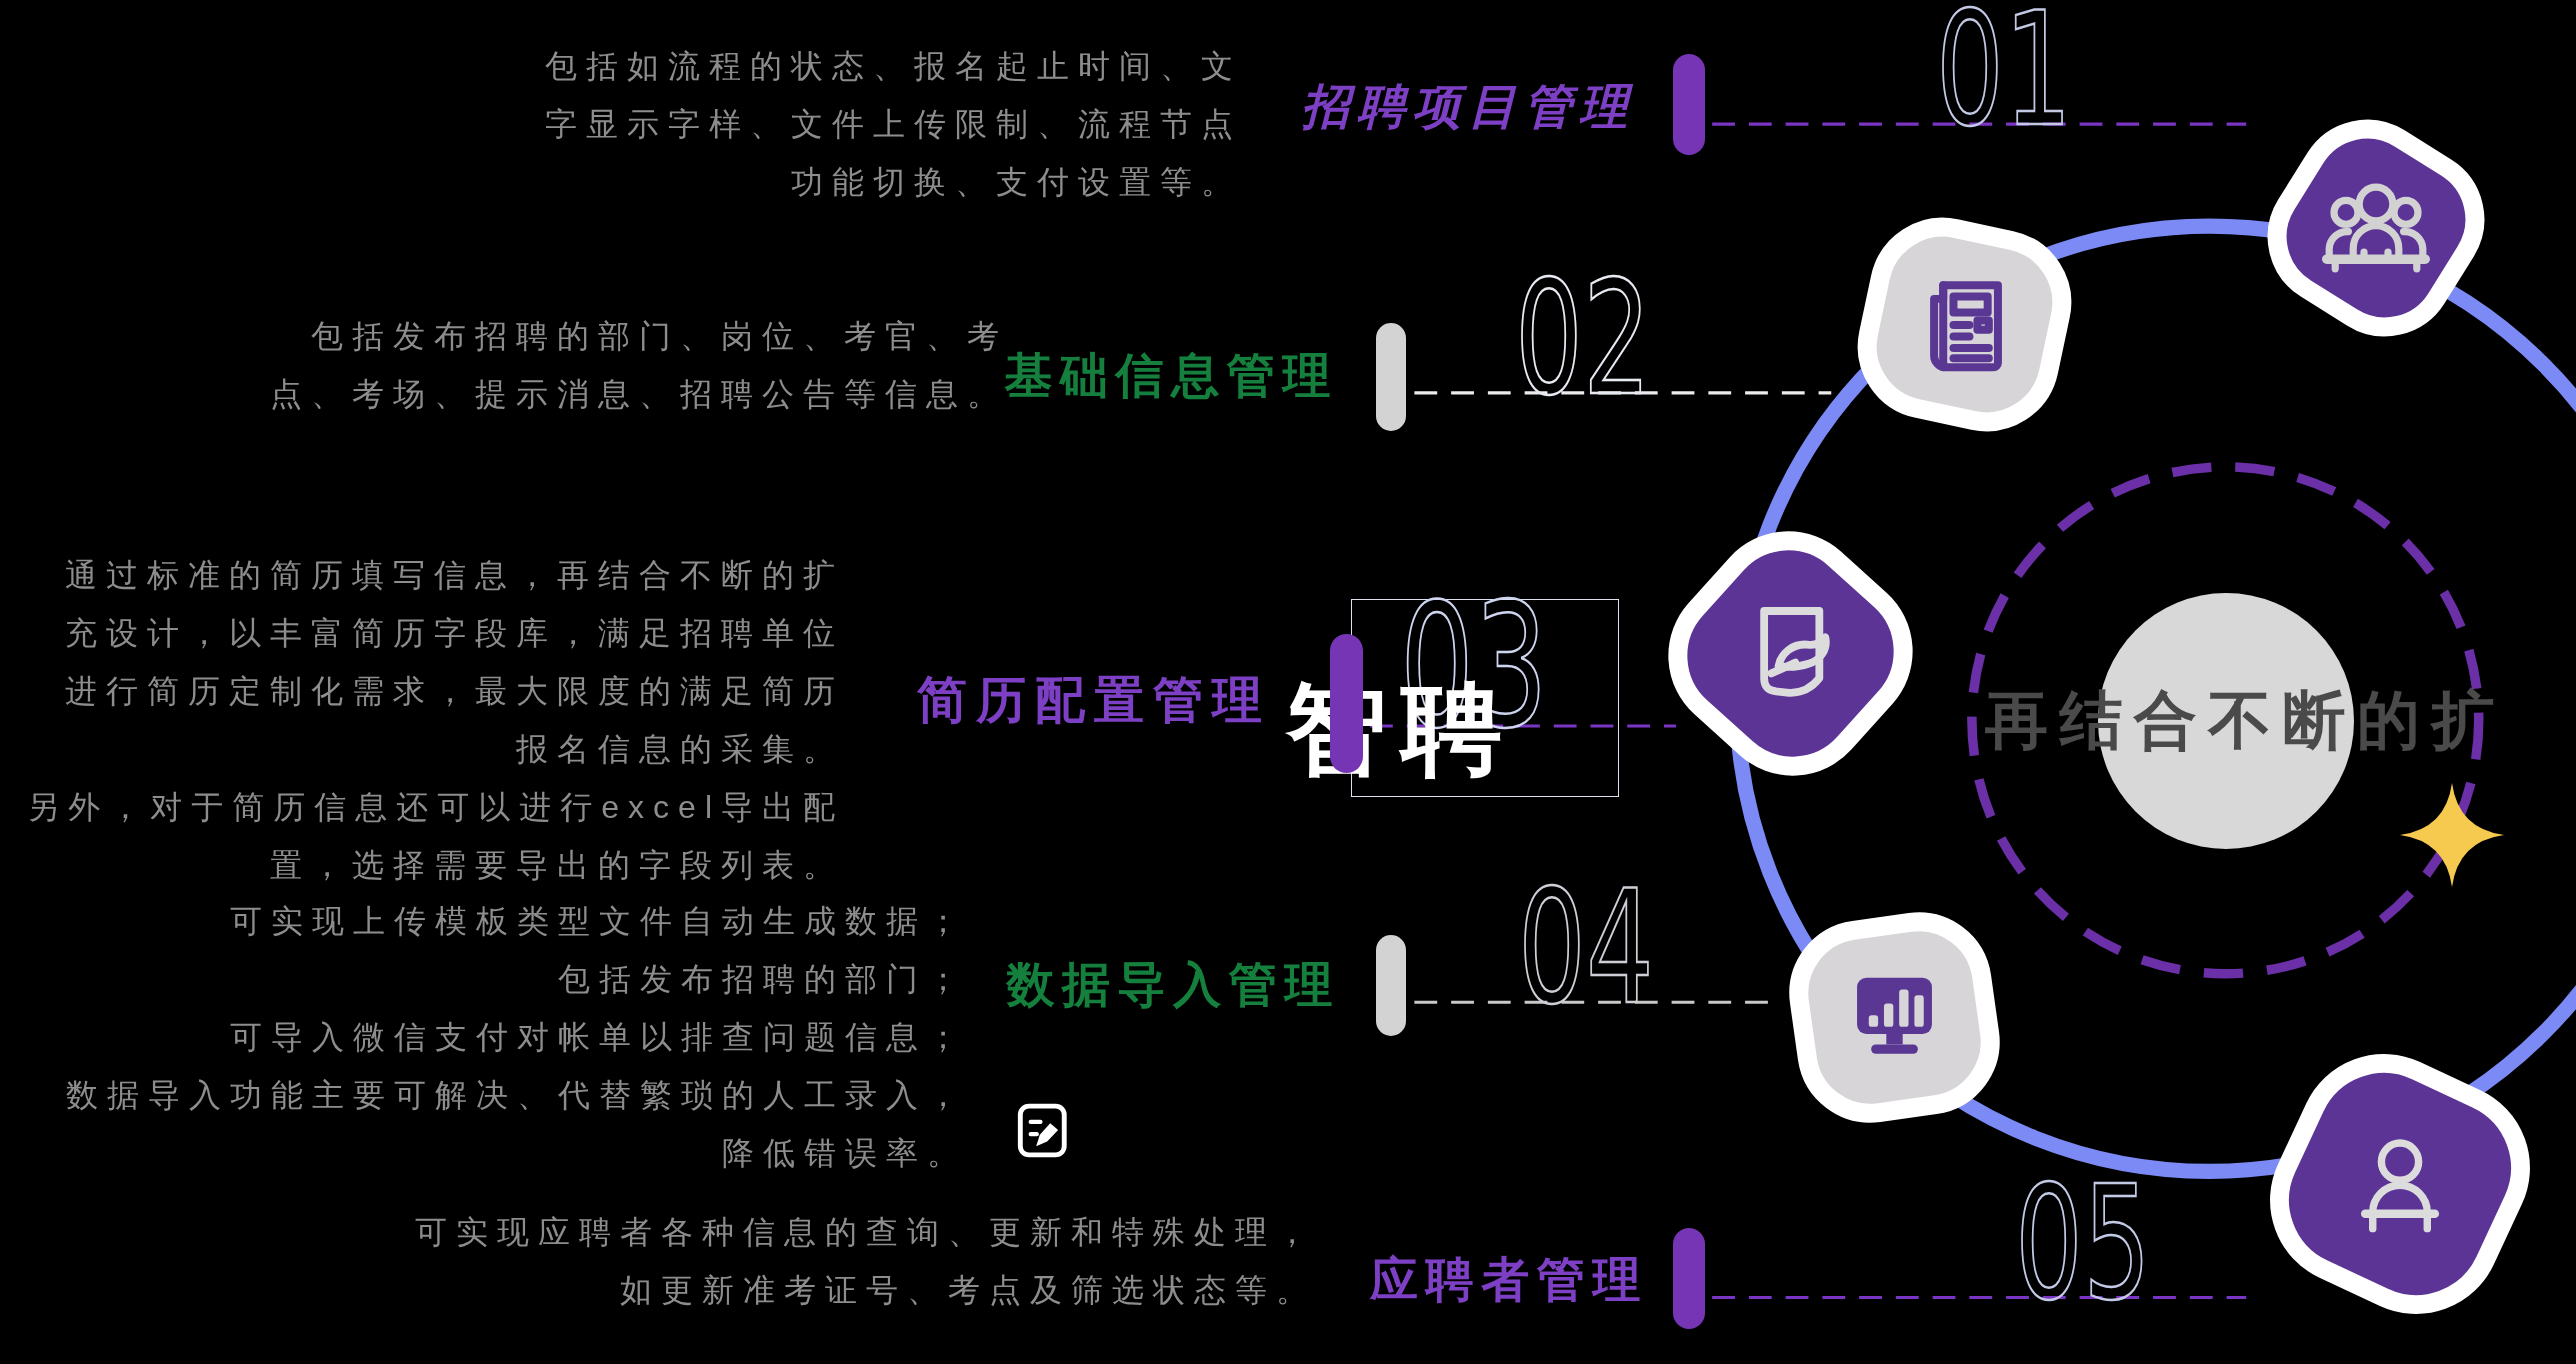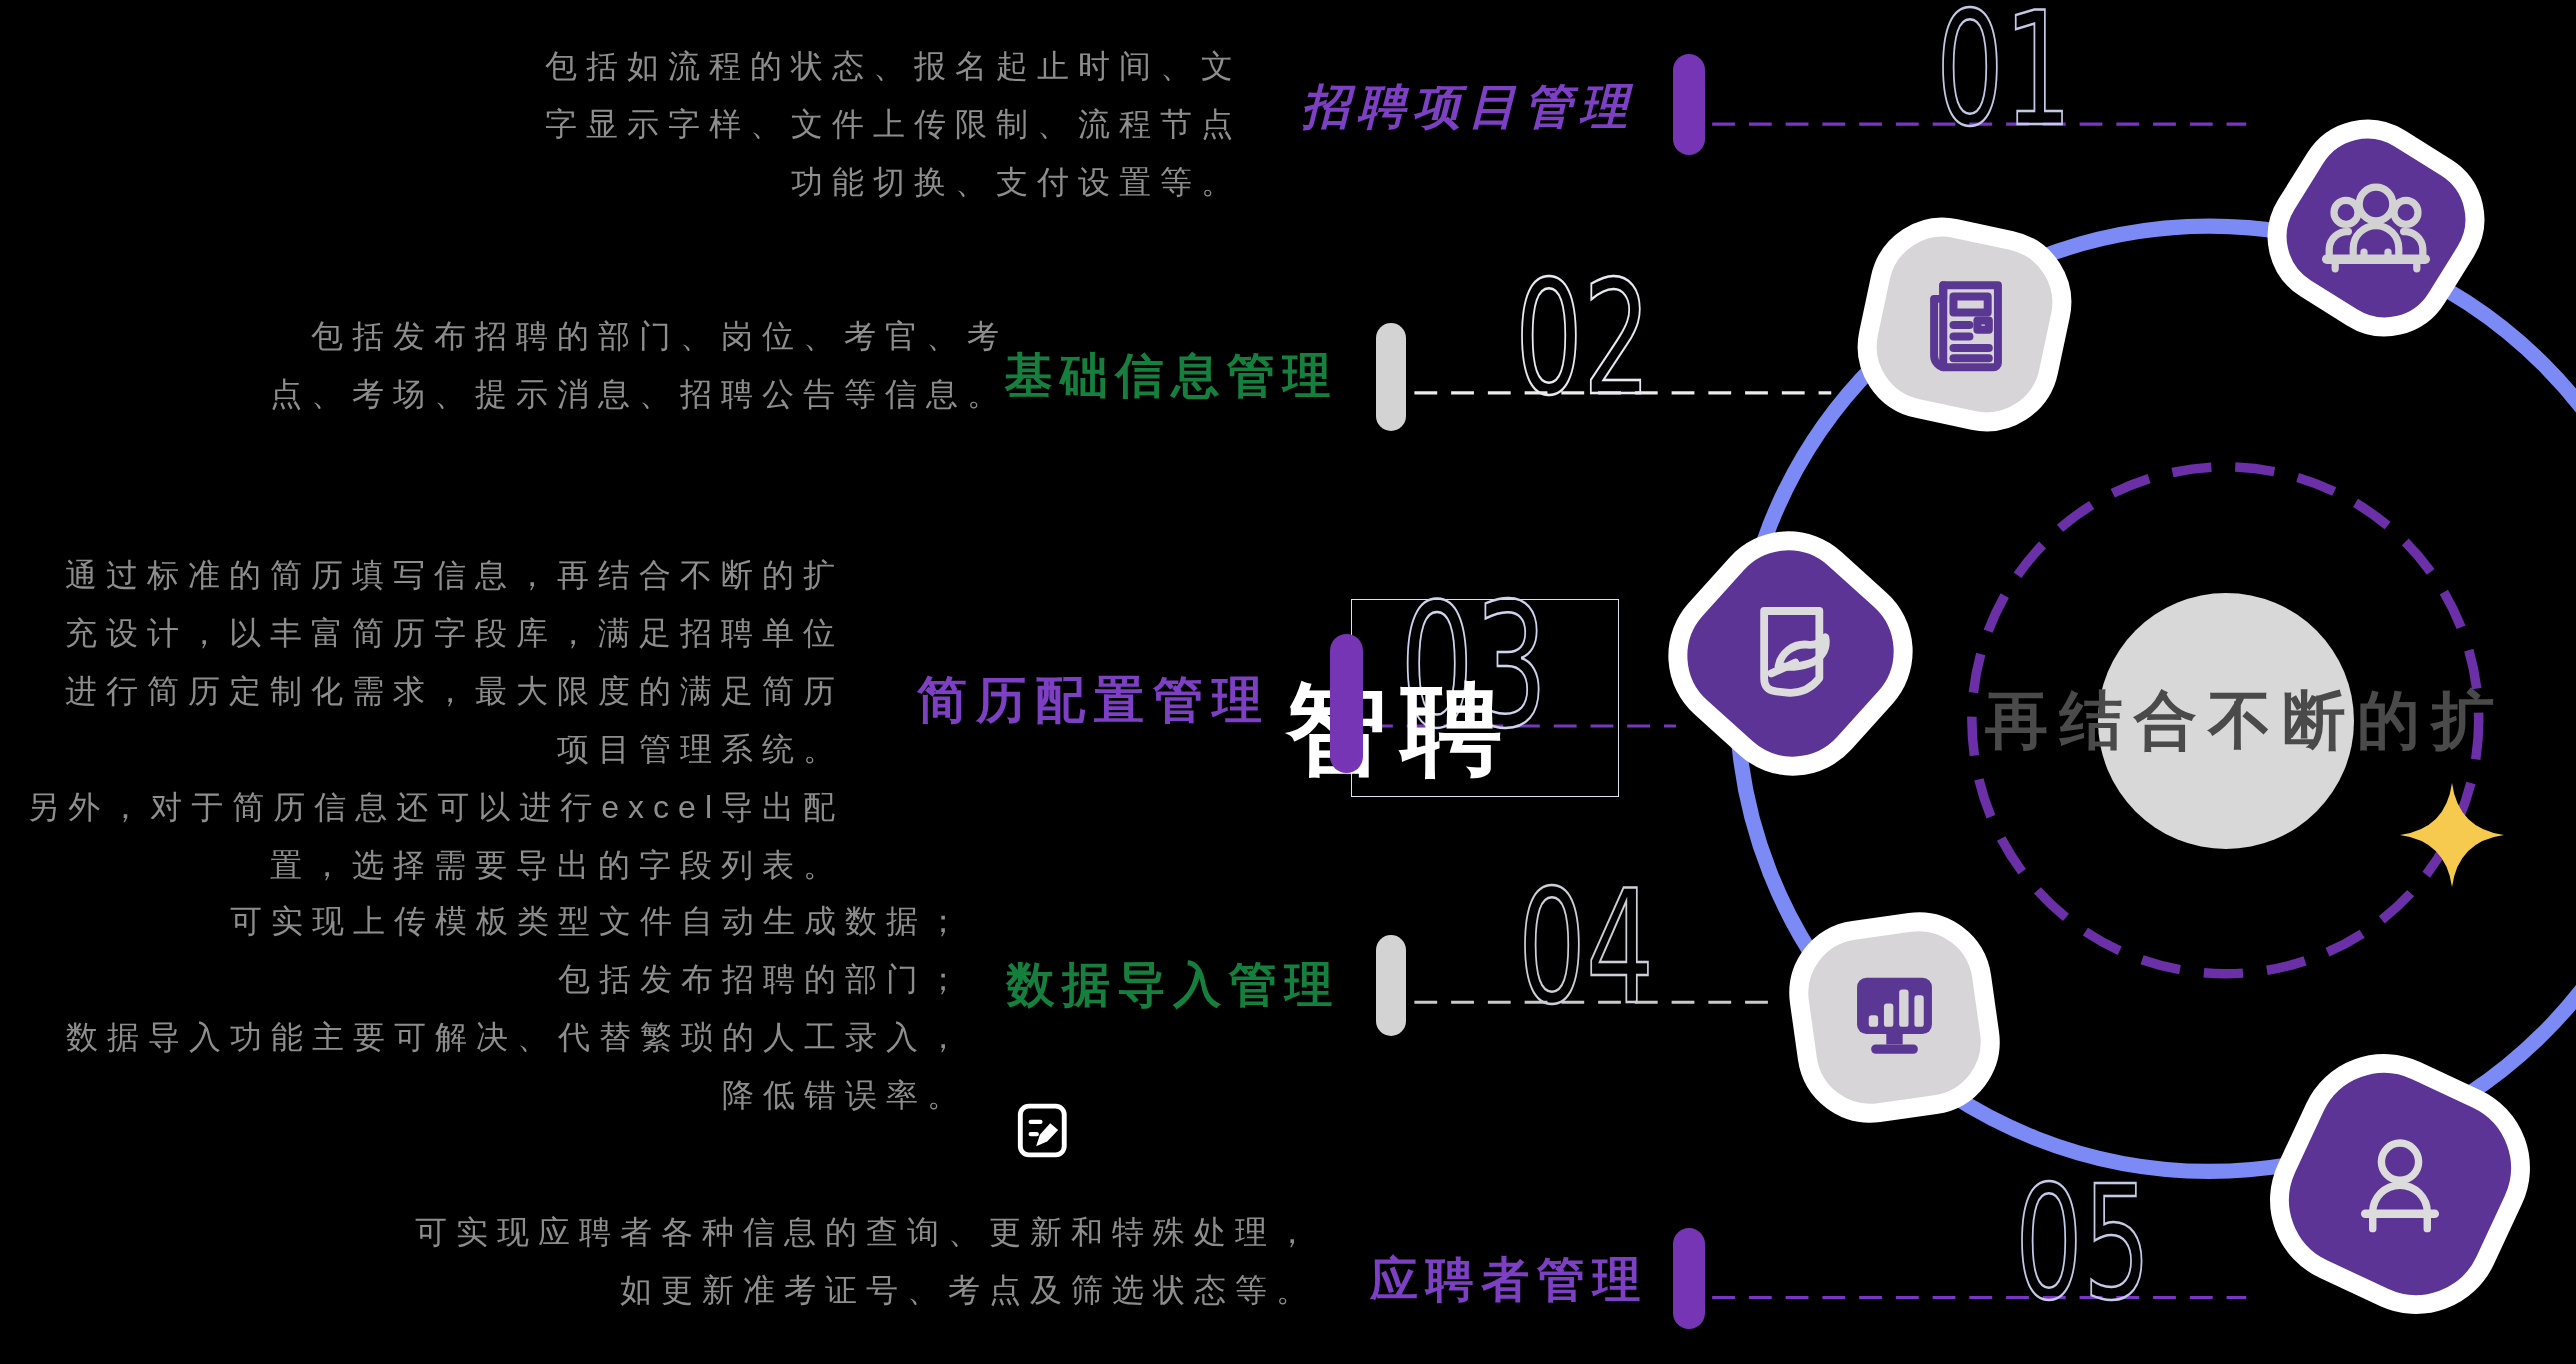--- a/index.html
+++ b/index.html
@@ -95,27 +95,28 @@
     <div>功能切换、支付设置等。</div>
   </div>
   <div class="desc" style="right:1568px;top:307px;">
     <div>包括发布招聘的部门、岗位、考官、考</div>
     <div>点、考场、提示消息、招聘公告等信息。</div>
   </div>
   <div class="desc" style="right:1732px;top:546px;">
     <div>通过标准的简历填写信息，再结合不断的扩</div>
     <div>充设计，以丰富简历字段库，满足招聘单位</div>
     <div>进行简历定制化需求，最大限度的满足简历</div>
-    <div>项目管理系统。</div>
+    <div>报名信息的采集。</div>
     <div>另外，对于简历信息还可以进行excel导出配</div>
     <div>置，选择需要导出的字段列表。</div>
   </div>
   <div class="desc" style="right:1608px;top:892px;">
     <div>可实现上传模板类型文件自动生成数据；</div>
     <div>包括发布招聘的部门；</div>
+    <div>可导入微信支付对帐单以排查问题信息；</div>
     <div>数据导入功能主要可解决、代替繁琐的人工录入，</div>
     <div>降低错误率。</div>
   </div>
   <div class="desc" style="right:1259px;top:1203px;">
     <div>可实现应聘者各种信息的查询、更新和特殊处理，</div>
     <div>如更新准考证号、考点及筛选状态等。</div>
   </div>
 
   <div class="brand">智聘</div>
 

